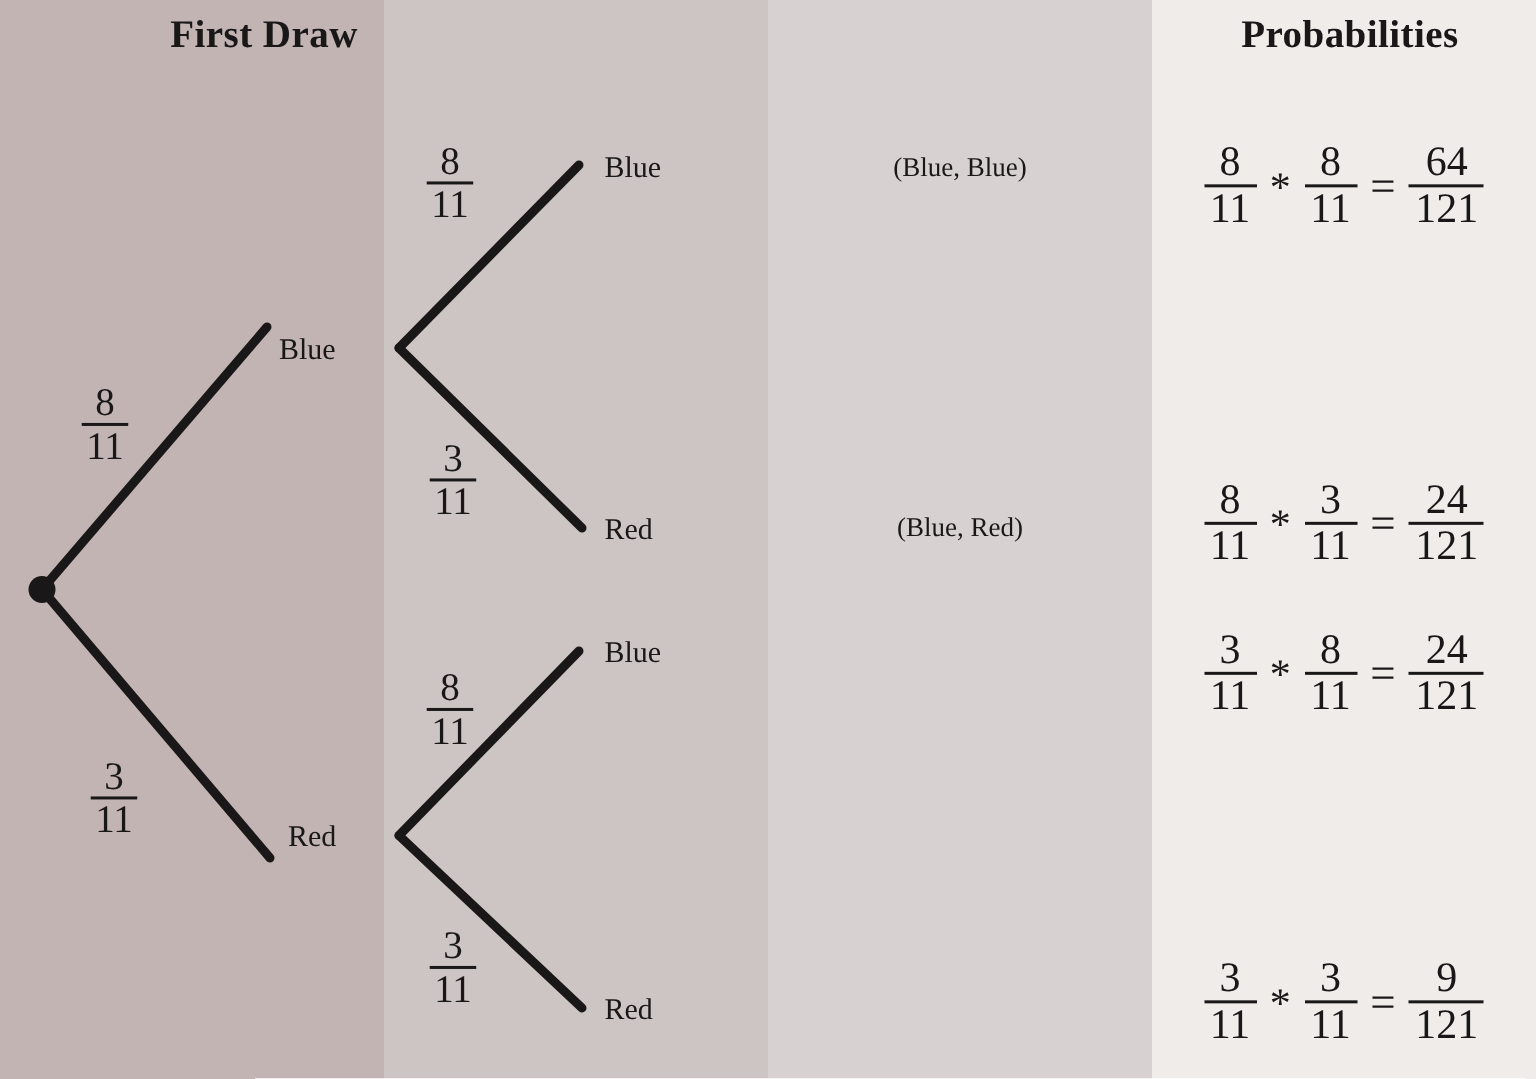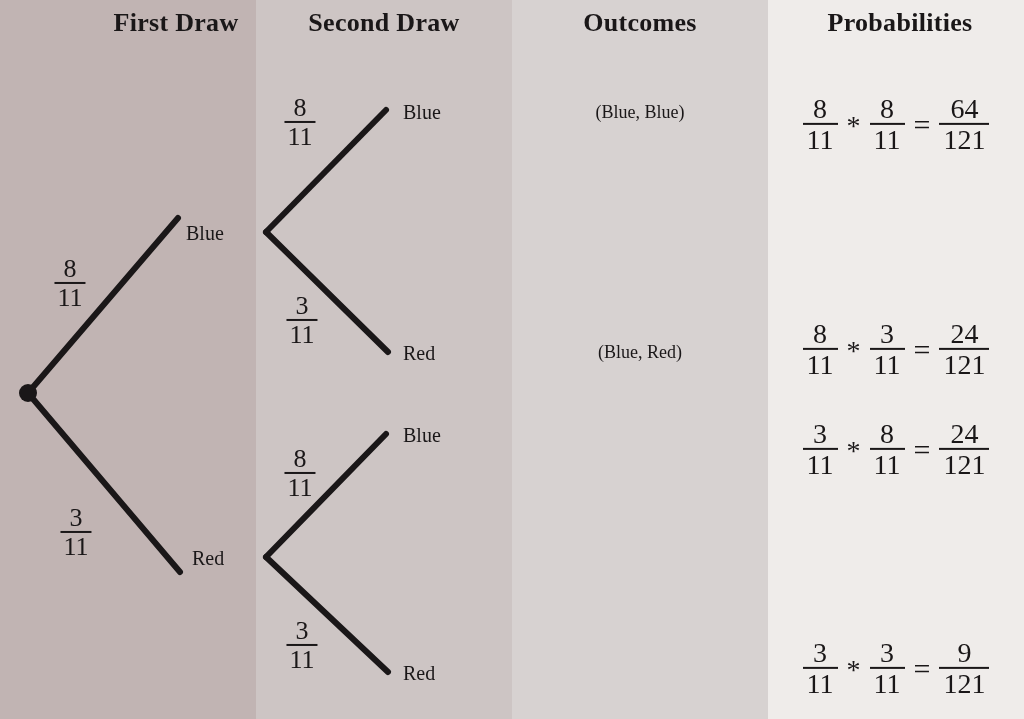--- a/index.html
+++ b/index.html
@@ -118,22 +118,20 @@
 <body>
 
 <div id="canvas">
 
   <div class="col" id="col-1"></div>
   <div class="col" id="col-2"></div>
   <div class="col" id="col-3"></div>
   <div class="col" id="col-4"></div>
 
   <div class="col-header" style="left:0px;width:256px;margin-left:48px;">First Draw</div>
-  <div class="col-header" style="left:256px;width:256px;">Second Draw</div>
-  <div class="col-header" style="left:512px;width:256px;">Outcomes</div>
   <div class="col-header" style="left:768px;width:264px;">Probabilities</div>
 
   <svg id="tree-svg" viewBox="0 0 1024 719">
     <g stroke="#1a1718" stroke-width="6" stroke-linecap="round" fill="none">
 
       <line x1="28" y1="393" x2="178" y2="218"></line>
 
       <line x1="28" y1="393" x2="180" y2="572"></line>
 
       <line x1="266" y1="232" x2="386" y2="110"></line>

